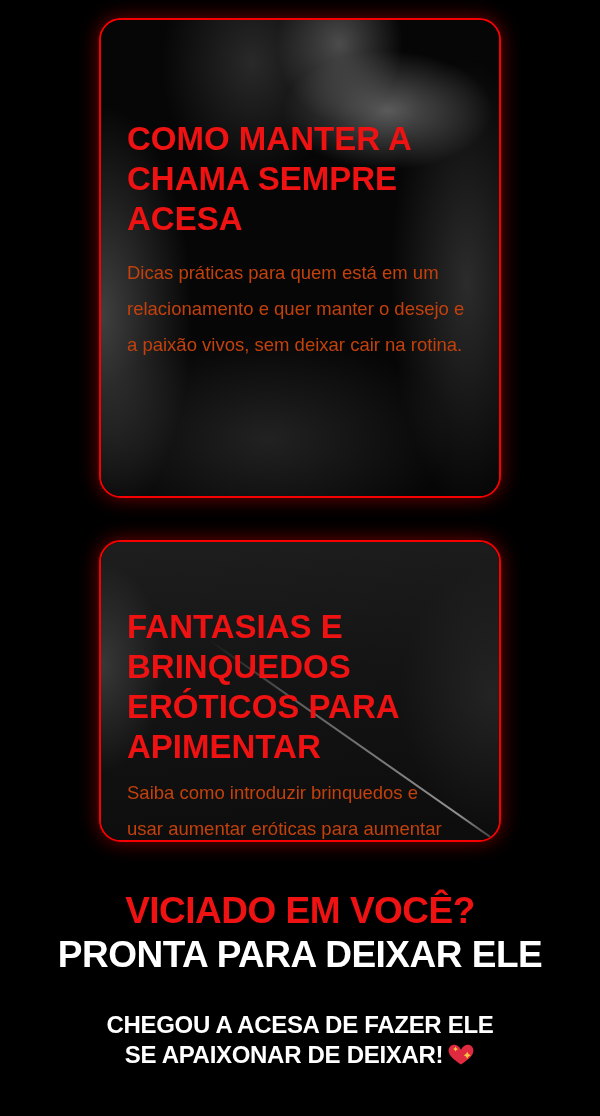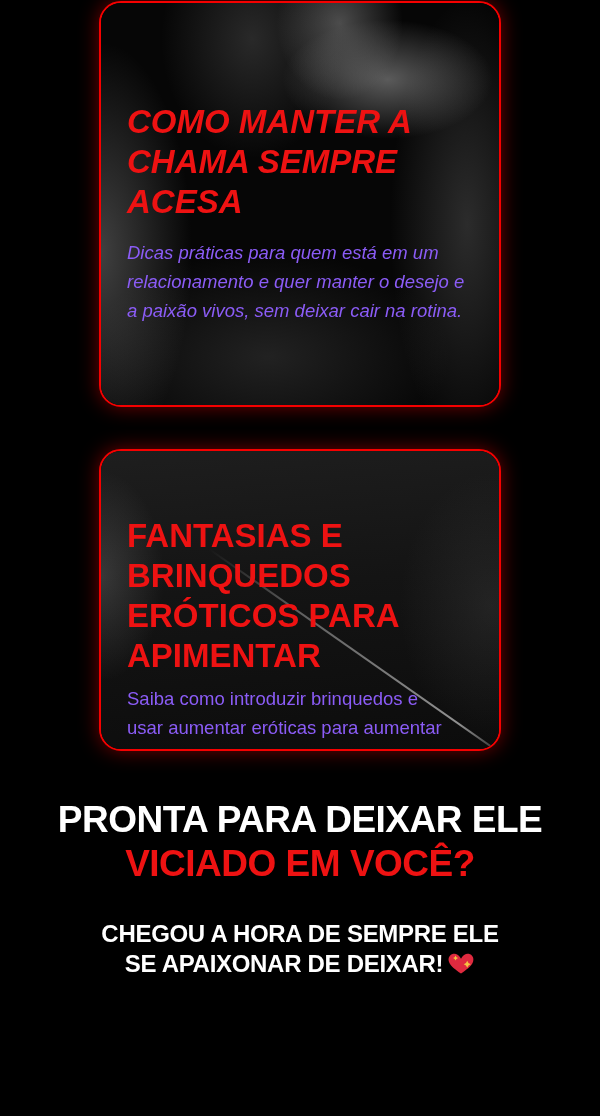--- a/index.html
+++ b/index.html
@@ -24,21 +24,21 @@
     position: relative;
     width: 402px;
     margin: 0 auto;
     box-sizing: border-box;
     border: 2px solid #f60000;
     border-radius: 22px;
     box-shadow: 0 0 20px rgba(255, 0, 0, 0.45);
     overflow: hidden;
     background: #070707;
   }
-  .card--one { margin-top: 1px; height: 406px; font-style: italic; }
+  .card--one { margin-top: 18px; height: 480px; }
   .card--two { margin-top: 42px; height: 302px; }
 
   .card__bg {
     position: absolute;
     inset: 0;
     pointer-events: none;
   }
   .card--one .card__bg {
     background:
       radial-gradient(90px 110px at 60% 5%, rgba(145,145,145,0.50), transparent 70%),
@@ -76,23 +76,23 @@
     font-weight: 800;
     color: #ee1212;
     white-space: pre-line;
     letter-spacing: 0;
   }
   .card--one .card-title { padding-top: 99px; }
   .card--two .card-title { padding-top: 65px; }
   .card-body {
     margin: 16px 0 0;
     font-size: 18.5px;
-    line-height: 29px;
+    line-height: 36px;
     font-weight: 400;
-    color: #8b5cf6;
+    color: #c2410c;
     white-space: pre-line;
   }
   .card--two .card-body { margin-top: 8px; }
 
   
   .cta {
     margin-top: 47px;
     text-align: center;
   }
   .cta-line {
@@ -148,25 +148,25 @@
 APIMENTAR</h2>
       <p class="card-body">Saiba como introduzir brinquedos e
 usar aumentar eróticas para aumentar
 a química e realizar os desejos dele de
 uma forma divertida e excitante.</p>
     </div>
   </section>
 
   <section class="cta">
     <h1 style="margin:0;">
+      <span class="cta-line cta-line--red">VICIADO EM VOCÊ?</span>
       <span class="cta-line cta-line--white">PRONTA PARA DEIXAR ELE</span>
-      <span class="cta-line cta-line--red">VICIADO EM VOCÊ?</span>
     </h1>
     <p class="cta-sub">
-      <span>CHEGOU A HORA DE SEMPRE ELE</span><br>
+      <span>CHEGOU A ACESA DE FAZER ELE</span><br>
       <span>SE APAIXONAR DE DEIXAR!</span><svg class="heart-icon" viewBox="0 0 36 32" xmlns="http://www.w3.org/2000/svg" aria-hidden="true">
         <path fill="#DF2A3F" d="M18 29C11 24 4.5 19.6 2.5 13.8 0.9 9.2 3.4 4.6 8 3.6c3.4-.7 6.7 1 8.6 4.2L18 10l1.4-2.2c1.9-3.2 5.2-4.9 8.6-4.2 4.6 1 7.1 5.6 5.5 10.2C31.5 19.6 25 24 18 29z"></path>
         <path fill="#F5C242" d="M11 5.8 12.1 7.9 14.2 9 12.1 10.1 11 12.2 9.9 10.1 7.8 9 9.9 7.9 Z"></path>
         <path fill="#F5C242" d="M26 12.5 27.6 15.4 30.5 17 27.6 18.6 26 21.5 24.4 18.6 21.5 17 24.4 15.4 Z"></path>
       </svg>
     </p>
   </section>
 
 </div>
 

